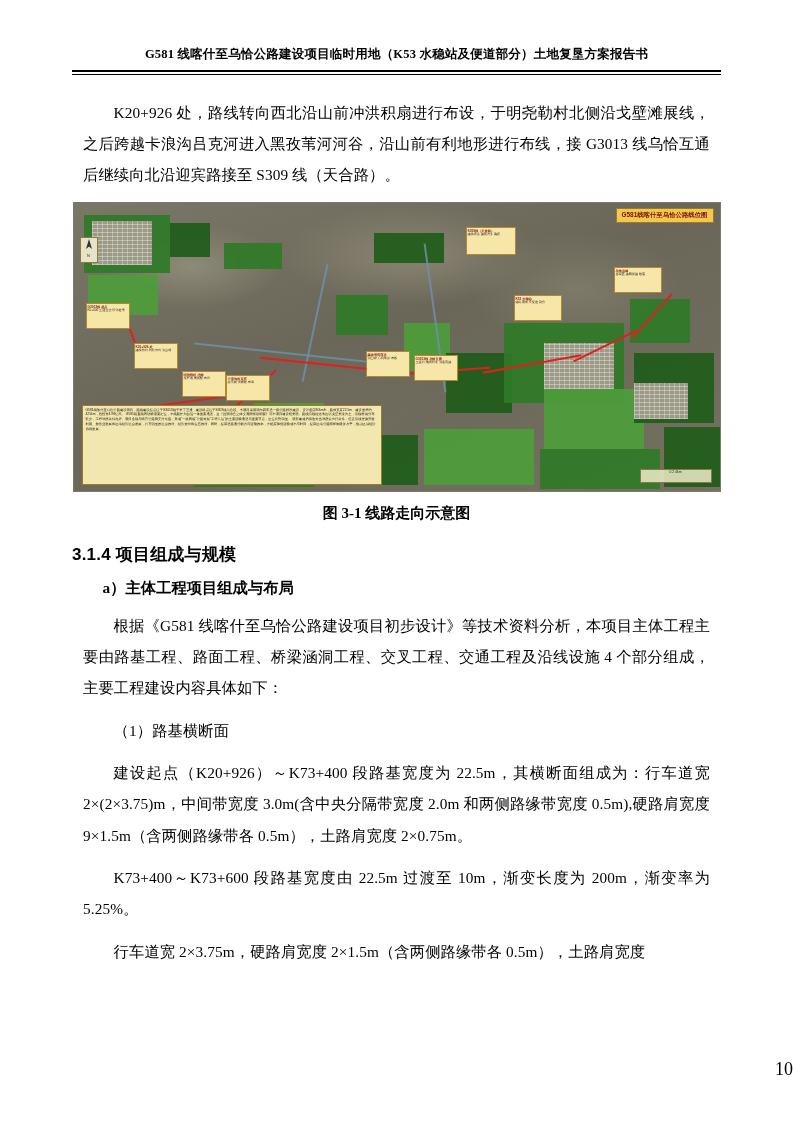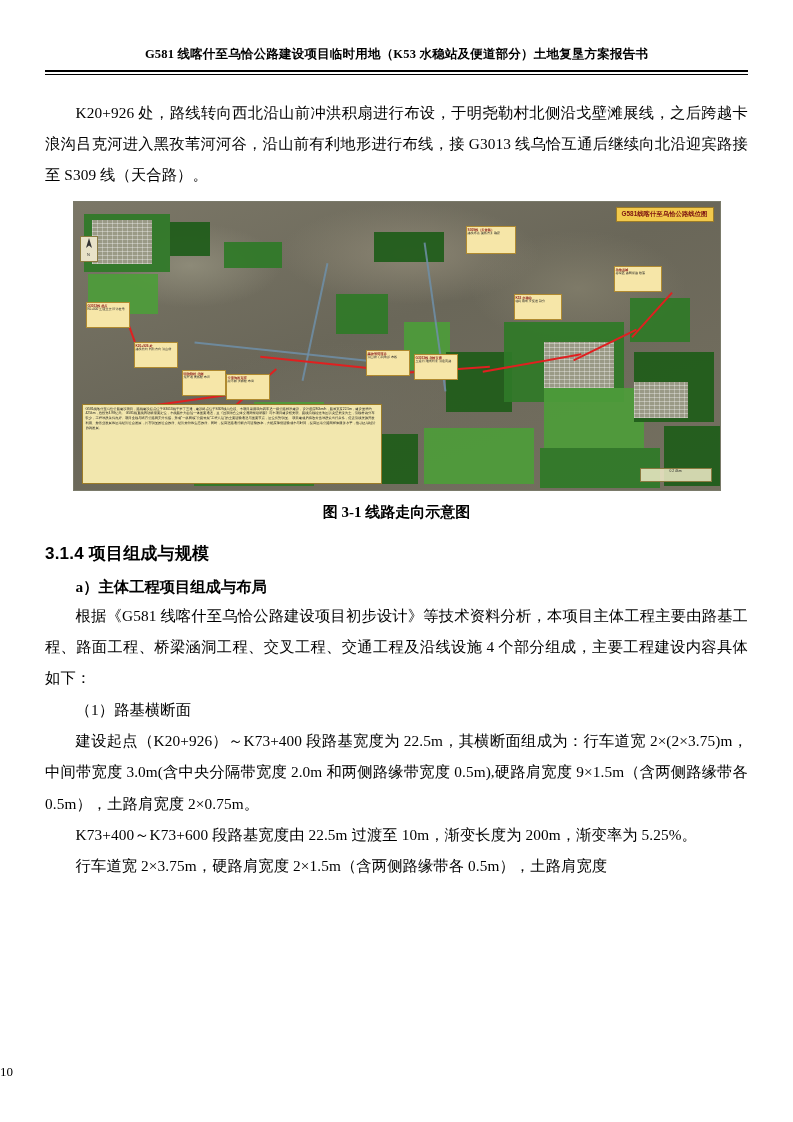--- a/index.html
+++ b/index.html
@@ -13,21 +13,21 @@
     font-family: "Liberation Serif", "DejaVu Serif", serif;
     color: #000000;
     position: relative;
     overflow: hidden;
   }
   .page {
     position: relative;
     width: 793px;
     height: 1122px;
     box-sizing: border-box;
-    padding: 0 45px;
+    padding: 0 72px;
   }
   
   .header {
     padding-top: 46px;
     text-align: center;
   }
   .header-title {
     font-family: "Liberation Serif", "DejaVu Serif", serif;
     font-size: 12.5px;
     font-weight: bold;
@@ -43,21 +43,21 @@
     height: 2px;
     box-sizing: content-box;
   }
   
   .content {
     margin-top: 22px;
   }
   p.body {
     font-size: 15.3px;
     line-height: 2.05;
-    margin: 0;
+    margin: 11px;
     text-align: justify;
     text-justify: inter-ideograph;
     letter-spacing: 0.1px;
   }
   p.indent2 {
     text-indent: 2em;
   }
   
   .figure {
     margin: 10px 0 0 0;
@@ -200,22 +200,22 @@
     font-weight: bold;
     margin: 12px 0 2px 0;
     text-indent: 2em;
   }
   
   .footer {
     position: absolute;
     left: 0;
     right: 0;
     bottom: 42px;
-    text-align: left;
-    font-size: 13px;
+    text-align: right;
+    font-size: 18px;
     font-family: "Liberation Serif", serif;
   }
 </style>
 </head>
 <body>
 
 <div class="page">
 
   <div class="header">
     <div class="header-title">G581 线喀什至乌恰公路建设项目临时用地（K53 水稳站及便道部分）土地复垦方案报告书</div>

